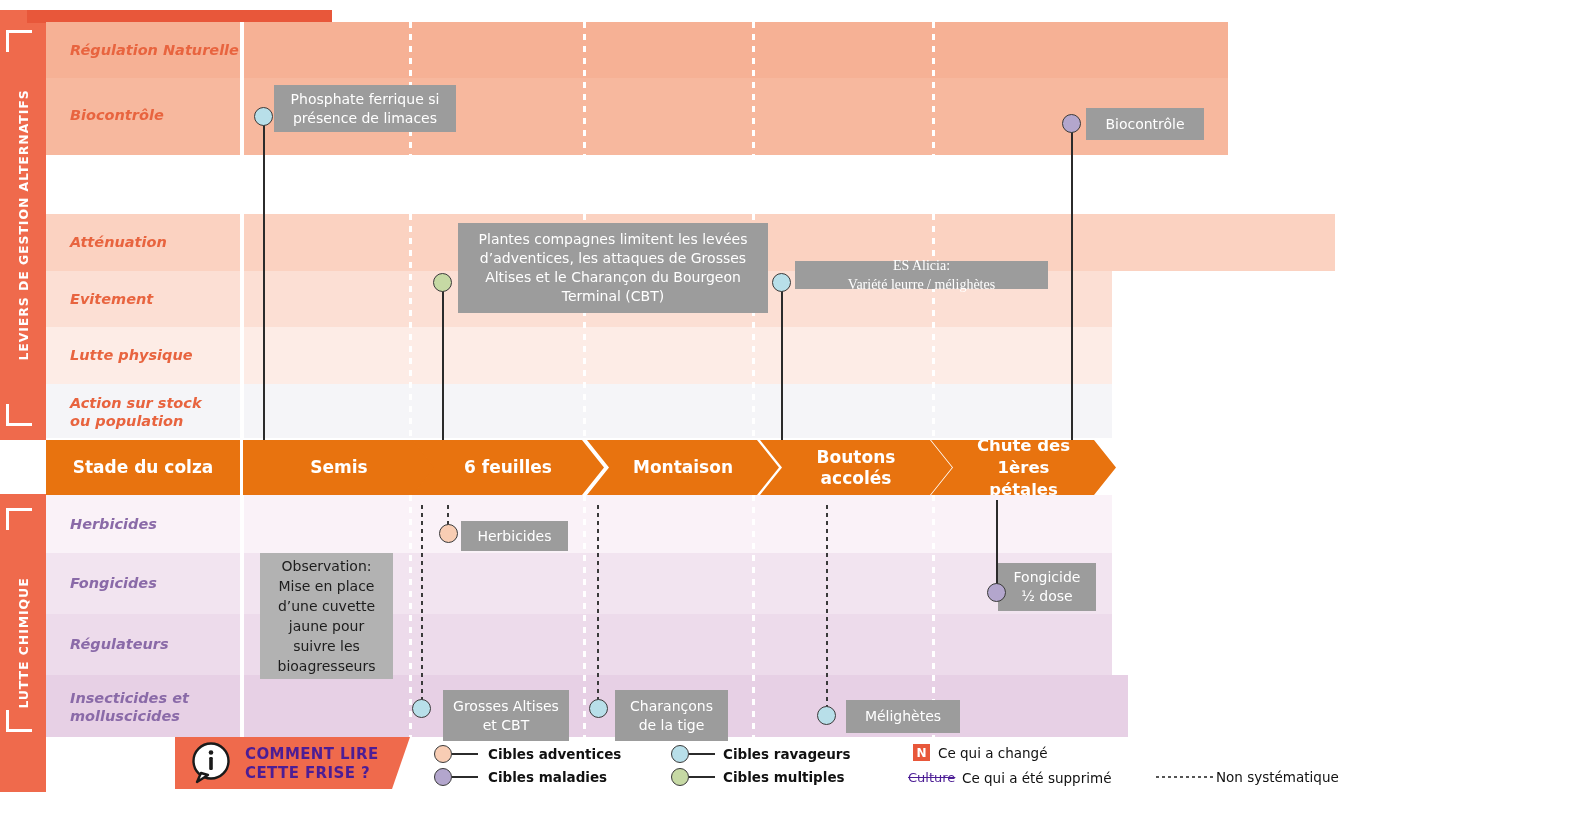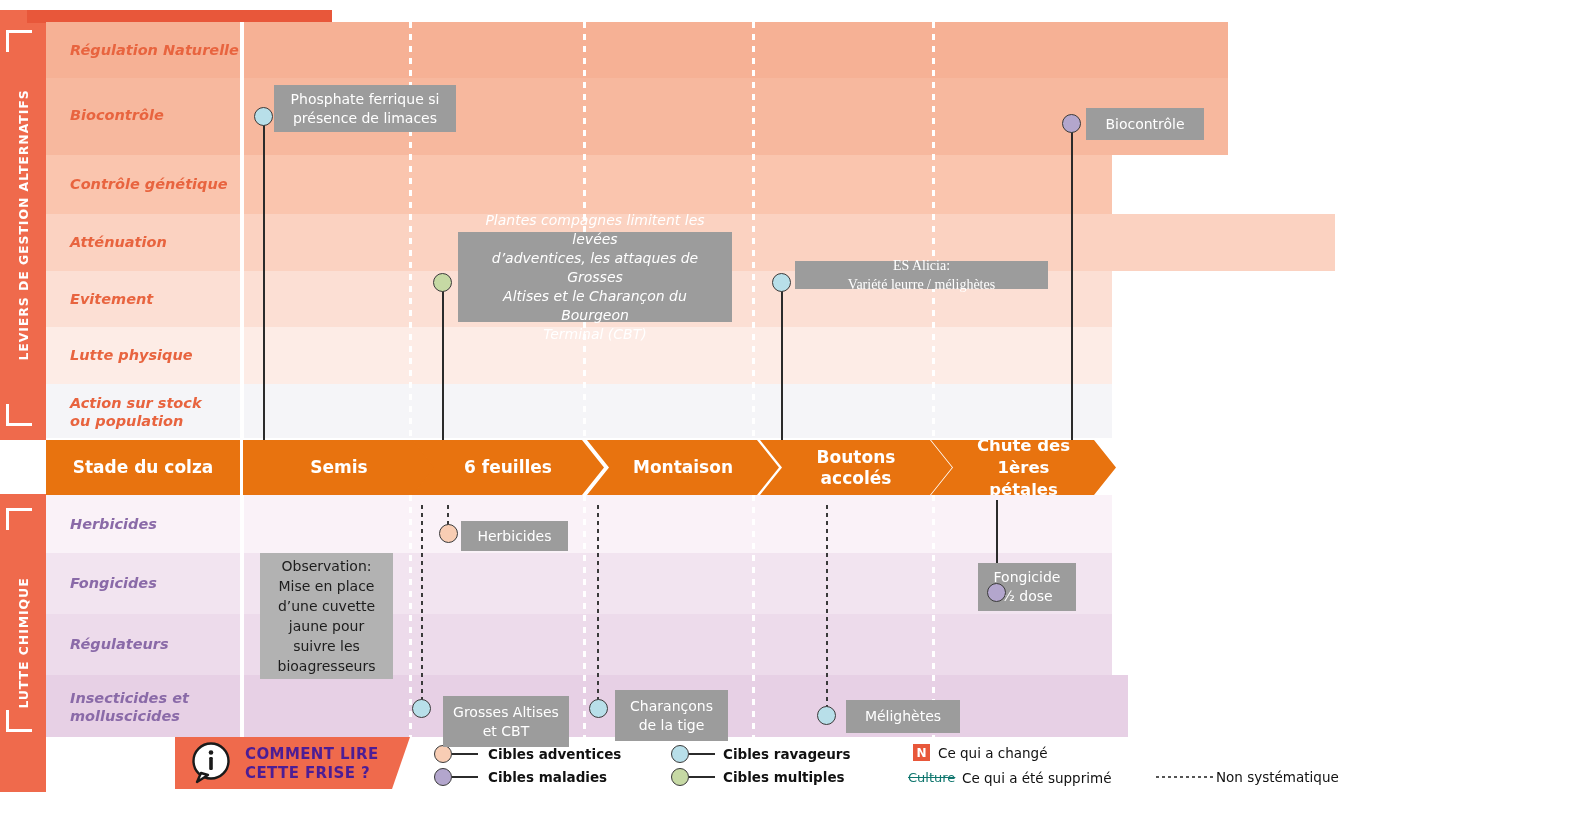--- a/index.html
+++ b/index.html
@@ -66,21 +66,21 @@
   #howto .txt{position:absolute;left:70px;top:8px;color:#4c1d95;font-weight:bold;
      font-size:15px;line-height:19px;letter-spacing:.4px;}
   .info-bubble{position:absolute;left:14px;top:5px;width:44px;height:42px;}
   .lg-dot{position:absolute;width:18px;height:18px;border-radius:50%;
       border:1.5px solid #3a3a3a;box-sizing:border-box;}
   .lg-line{position:absolute;height:2px;width:26px;background:#2b2b2b;}
   .lg-txt{position:absolute;font-weight:bold;font-size:13.5px;color:#111;white-space:nowrap;}
   .lg-txt.reg{font-weight:normal;}
   .nbadge{position:absolute;width:17px;height:17px;background:#e8573a;color:#fff;
       font-weight:bold;font-size:12px;display:flex;align-items:center;justify-content:center;}
-  .strikethru{position:absolute;font-size:13px;color:#0f766e;text-decoration:line-through;white-space:nowrap;}
+  .strikethru{position:absolute;font-size:13px;color:#4c1d95;text-decoration:line-through;white-space:nowrap;}
   .lg-dotline{position:absolute;height:2px;width:60px;
       background-image:repeating-linear-gradient(to right,#555 0 3px,transparent 3px 6px);}
 </style>
 </head>
 <body>
 
 <div class="abs" id="rail-top">
   <div class="rail-label">LEVIERS DE GESTION ALTERNATIFS</div>
 </div>
 <div class="brk abs" style="left:6px;top:30px;">
@@ -107,23 +107,20 @@
 <div class="abs" id="topstrip"></div>
 
 <div class="abs" id="upper">
 
   <div class="urow" style="top:0;height:56px;width:1182px;background:#f6b195;">
     <div class="lbl" style="top:19px;">Régulation Naturelle</div>
   </div>
   <div class="urow" style="top:56px;height:77px;width:1182px;background:#f7b89e;">
     <div class="lbl" style="top:28px;">Biocontrôle</div>
   </div>
-  <div class="urow" style="top:133px;height:59px;width:1066px;background:#fac5ae;">
-    <div class="lbl" style="top:20px;">Contrôle génétique</div>
-  </div>
   <div class="urow" style="top:192px;height:57px;width:1289px;background:#fbd2c1;">
     <div class="lbl" style="top:19px;">Atténuation</div>
   </div>
   <div class="urow" style="top:249px;height:56px;width:1066px;background:#fcdfd4;">
     <div class="lbl" style="top:19px;">Evitement</div>
   </div>
   <div class="urow" style="top:305px;height:57px;width:1066px;background:#fdece6;">
     <div class="lbl" style="top:19px;">Lutte physique</div>
   </div>
   <div class="urow" style="top:362px;height:54px;width:1066px;background:#f5f5f8;">
@@ -140,21 +137,21 @@
 
 <div class="stem abs" style="left:263px;top:116px;height:324px;"></div>
 <div class="stem abs" style="left:442px;top:284px;height:156px;"></div>
 <div class="stem abs" style="left:781px;top:284px;height:156px;"></div>
 <div class="stem abs" style="left:1071px;top:124px;height:316px;"></div>
 
 <div class="callout abs" style="left:274px;top:85px;width:182px;height:47px;white-space:pre-line;">Phosphate ferrique si
 présence de limaces</div>
 <div class="dot abs" style="left:254px;top:107px;background:#b8dfe9;"></div>
 
-<div class="callout abs" style="left:458px;top:232px;width:274px;height:90px;white-space:pre-line;font-style:italic;">Plantes compagnes limitent les levées
+<div class="callout abs" style="left:458px;top:223px;width:310px;height:90px;white-space:pre-line;">Plantes compagnes limitent les levées
 d’adventices, les attaques de Grosses
 Altises et le Charançon du Bourgeon
 Terminal (CBT)</div>
 <div class="dot abs" style="left:433px;top:273px;background:#c6d9a4;"></div>
 
 <div class="callout abs" style="left:795px;top:261px;width:253px;height:28px;white-space:pre-line;font-family:Liberation Serif, serif;">ES Alicia:
 Variété leurre / mélighètes</div>
 <div class="dot abs" style="left:772px;top:273px;background:#b8dfe9;"></div>
 
 <div class="callout abs" style="left:1086px;top:108px;width:118px;height:32px;white-space:pre-line;">Biocontrôle</div>
@@ -203,25 +200,25 @@
 <div class="callout abs" style="left:461px;top:521px;width:107px;height:30px;">Herbicides</div>
 <div class="dot abs" style="left:439px;top:524px;background:#f8cdb4;"></div>
 
 <div class="callout dark abs" style="left:260px;top:553px;width:133px;height:126px;white-space:pre-line;line-height:20px;">Observation:
 Mise en place
 d’une cuvette
 jaune pour
 suivre les
 bioagresseurs</div>
 
-<div class="callout abs" style="left:978px;top:563px;width:98px;height:48px;white-space:pre-line;">Fongicide
+<div class="callout abs" style="left:998px;top:563px;width:98px;height:48px;white-space:pre-line;">Fongicide
 ½ dose</div>
 <div class="dot abs" style="left:987px;top:583px;background:#b3a6cd;"></div>
 
-<div class="callout abs" style="left:443px;top:690px;width:126px;height:51px;white-space:pre-line;margin-top:6px;">Grosses Altises
+<div class="callout abs" style="left:443px;top:690px;width:126px;height:51px;white-space:pre-line;">Grosses Altises
 et CBT</div>
 <div class="dot abs" style="left:412px;top:699px;background:#b8dfe9;"></div>
 
 <div class="callout abs" style="left:615px;top:690px;width:113px;height:51px;white-space:pre-line;">Charançons
 de la tige</div>
 <div class="dot abs" style="left:589px;top:699px;background:#b8dfe9;"></div>
 
 <div class="callout abs" style="left:846px;top:700px;width:114px;height:33px;">Mélighètes</div>
 <div class="dot abs" style="left:817px;top:706px;background:#b8dfe9;"></div>
 

